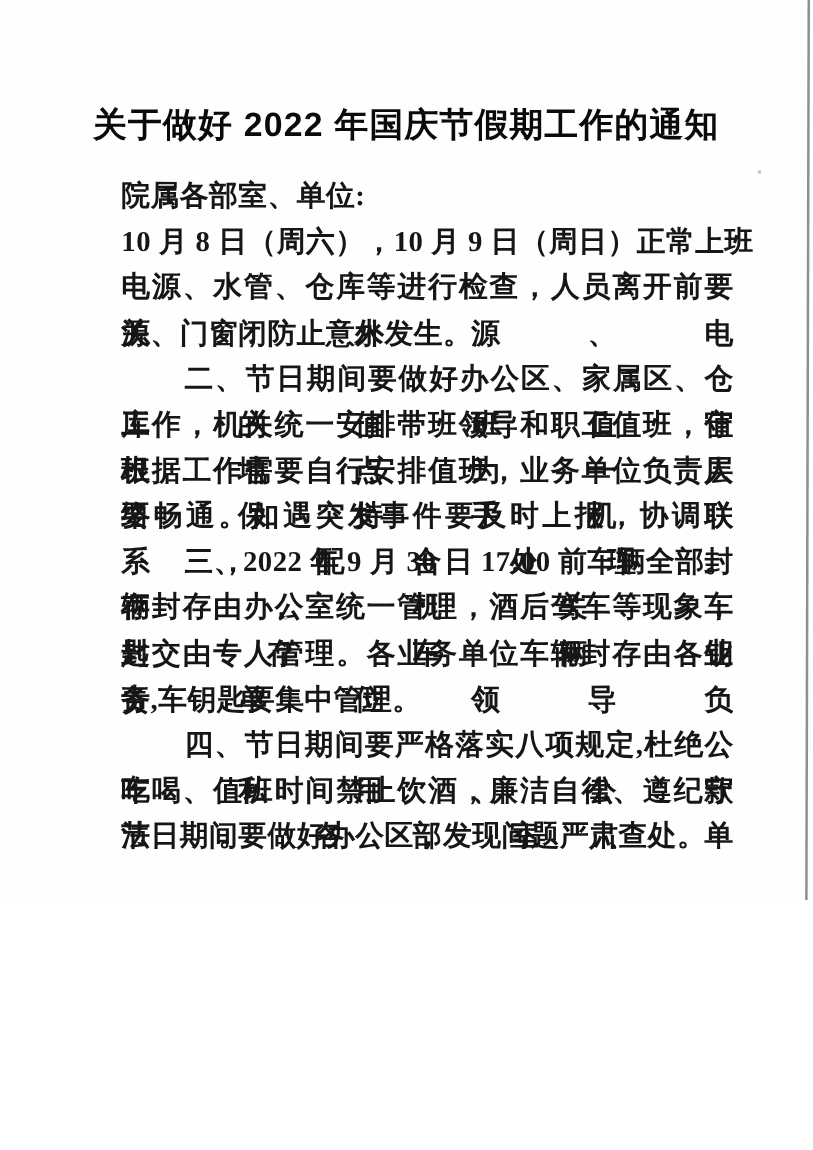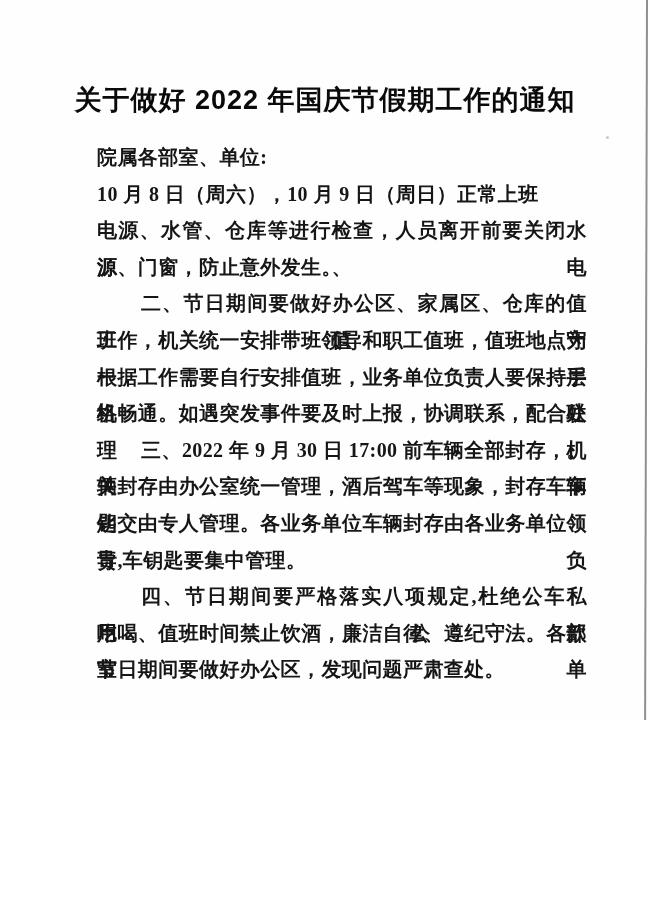--- a/index.html
+++ b/index.html
@@ -27,21 +27,21 @@
     font-weight: bold;
     letter-spacing: 1px;
     color: var(--title_ink, #0a0a0a);
     white-space: nowrap;
   }
   .doc-body {
     position: absolute;
     top: 139px;
     left: 97px;
     width: 490px;
-    font-size: 20px;
+    font-size: 23px;
     line-height: 36.6px;
     font-weight: 600;
     letter-spacing: 0.4px;
     color: var(--ink, #161616);
   }
   .line {
     height: 36.6px;
     text-align: left;
     white-space: nowrap;
   }

